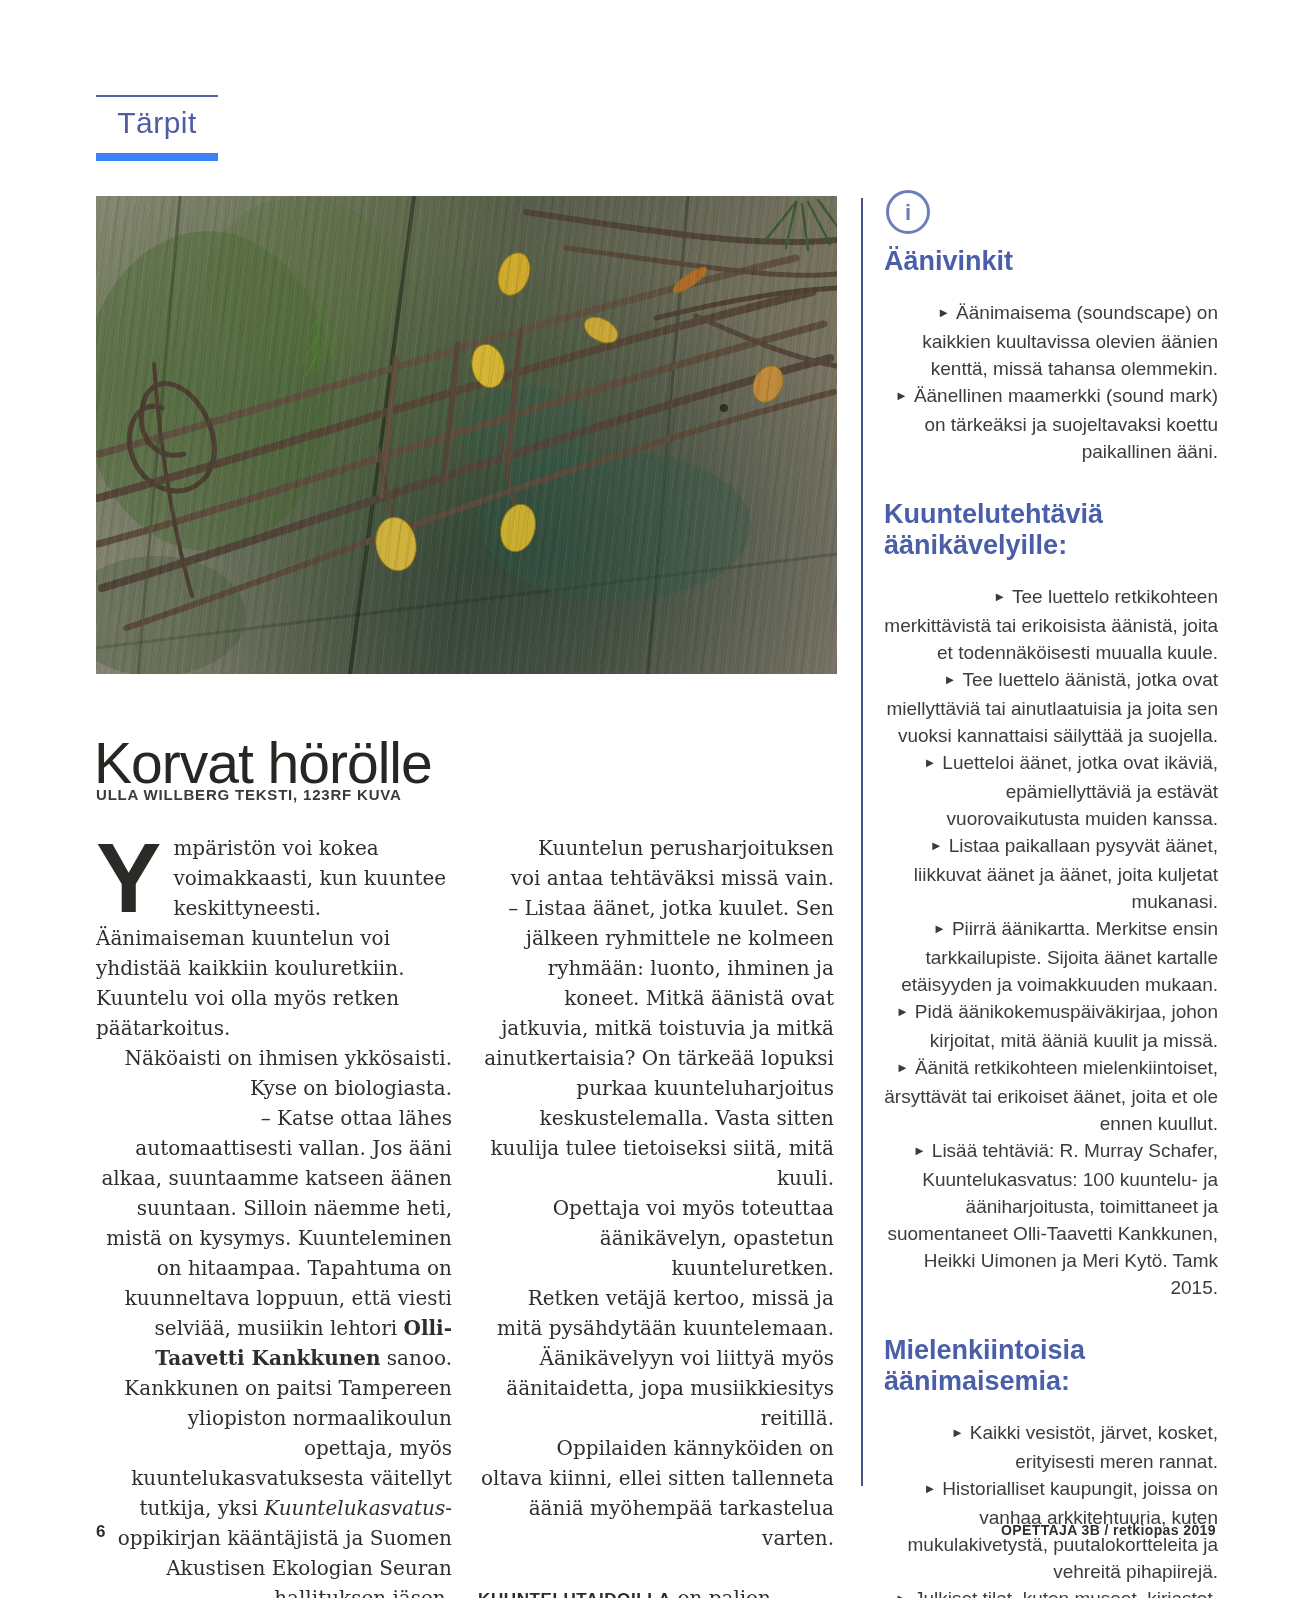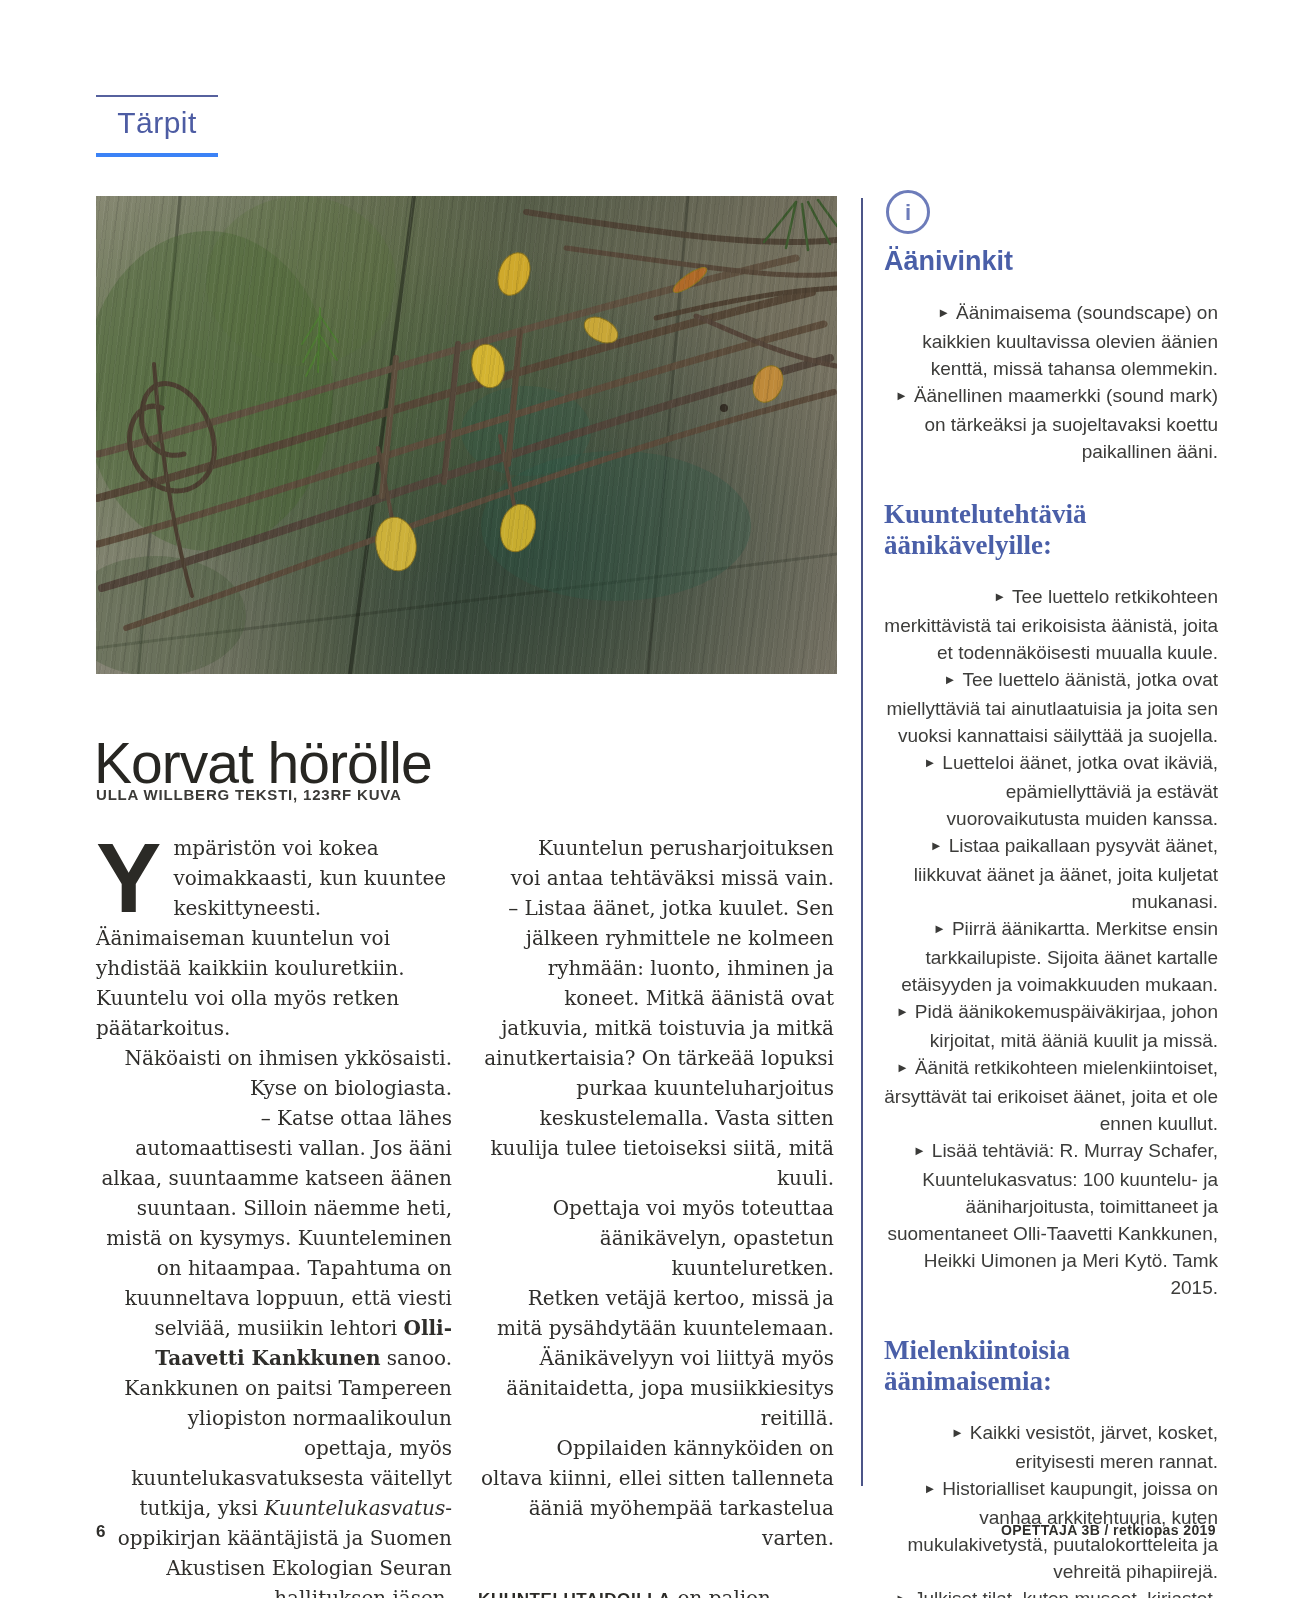--- a/index.html
+++ b/index.html
@@ -1,21 +1,21 @@
 <!DOCTYPE html>
 <html><head>
 <meta charset="utf-8">
 <style>
   html,body{margin:0;padding:0;background:#ffffff;}
   .page{position:relative;width:1312px;height:1598px;background:#ffffff;overflow:hidden;
         font-family:"Liberation Sans",sans-serif;color:#2f2e2b;}
 
   
   .kicker{position:absolute;left:96px;top:95px;width:122px;text-align:center;
-          border-top:2px solid #56619e;border-bottom:4px solid #3b82f6;padding:9px 0 13px;}
+          border-top:2px solid #56619e;border-bottom:8px solid #3b82f6;padding:9px 0 13px;}
   .kicker span{font-size:30px;color:#4d5ca3;letter-spacing:.5px;}
 
   
   .photo{position:absolute;left:96px;top:196px;width:741px;height:478px;overflow:hidden;
     background:
       radial-gradient(ellipse at 14% 42%, rgba(74,104,52,.50), transparent 55%),
       radial-gradient(ellipse at 28% 12%, rgba(95,120,66,.30), transparent 50%),
       radial-gradient(ellipse at 58% 72%, rgba(30,58,46,.55), transparent 60%),
       radial-gradient(ellipse at 88% 18%, rgba(128,122,100,.45), transparent 55%),
       linear-gradient(100deg,#8f8c7c 0%,#7e7e6f 18%,#616751 36%,#4a5243 52%,#565b4b 70%,#6d6b5c 86%,#7a7567 100%);}
@@ -47,21 +47,21 @@
   .col b{font-weight:bold;}
   .col i{font-style:italic;}
 
   
   .side-rule{position:absolute;left:861px;top:198px;width:2px;height:1288px;background:#4c5588;}
   .sidebar{position:absolute;left:884px;top:190px;width:334px;font-size:19px;line-height:27px;color:#3c3c3a;}
   .info-icon{width:38px;height:38px;border:3px solid #6d7cba;border-radius:50%;
              display:flex;align-items:center;justify-content:center;
              color:#6d7cba;font-size:22px;font-weight:bold;margin:0 0 12px 2px;}
   .sidebar h2{margin:8px 0 22px 0;font-size:27px;line-height:31px;color:#4a5fa8;letter-spacing:0;}
-  .sidebar h2.mt{margin-top:34px;font-family:Liberation Serif, serif;}
+  .sidebar h2.mt{margin-top:34px;}
   .sidebar ul{list-style:none;margin:0;padding:0;}
   .sidebar li{margin:0;text-align:right;}
   .sidebar .b{font-size:13px;position:relative;top:-2px;margin-right:6px;color:#3a3a38;}
 
   
   .folio{position:absolute;left:96px;top:1522px;font-size:17px;font-weight:bold;color:#2f2e2b;}
   .issue{position:absolute;right:96px;top:1522px;font-size:14px;font-weight:bold;
          letter-spacing:.4px;color:#2f2e2b;}
 </style>
 </head>

